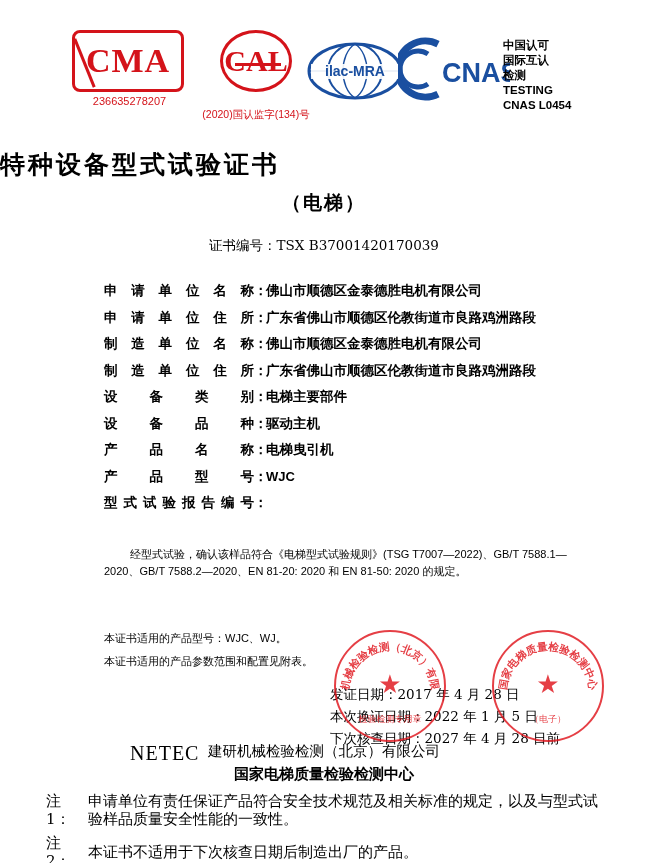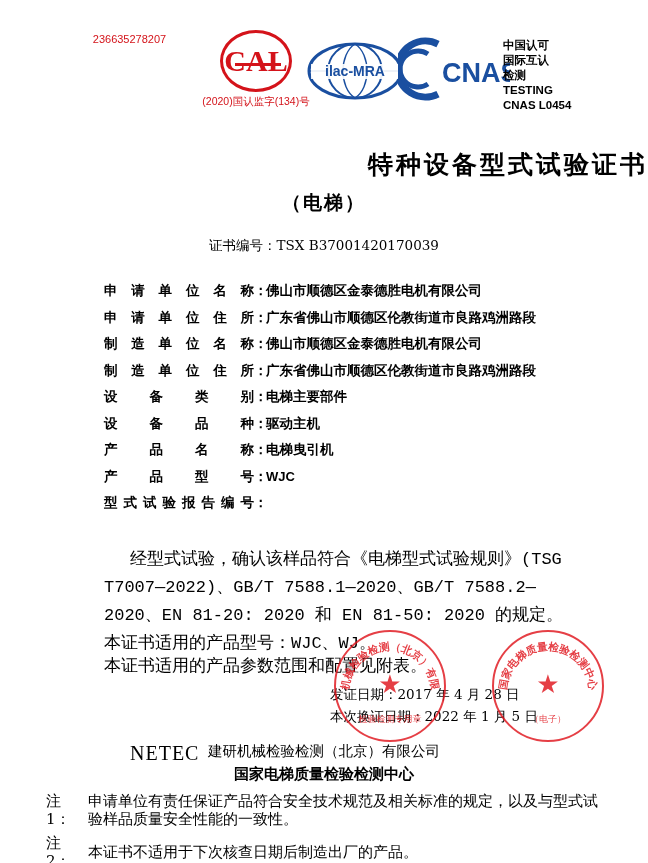--- a/index.html
+++ b/index.html
@@ -90,21 +90,21 @@
     position: absolute;
     left: 12px;
     top: 30px;
     width: 46px;
     height: 3px;
     background: #d4131a;
   }
   .cal-num {
     color: #d4131a;
     font-size: 10.5px;
-    margin-top: 3px;
+    margin-top: 16px;
   }
 
   
   .ilac {
     position: absolute;
     left: 305px;
     top: 22px;
     width: 100px;
     text-align: center;
   }
@@ -129,21 +129,21 @@
     color: #000;
   }
   .cnas-text div { white-space: nowrap; }
 
   
   .title-main {
     position: absolute;
     top: 148px;
     left: 0;
     width: 648px;
-    text-align: right;
+    text-align: left;
     font-family: "DejaVu Serif", serif;
     font-weight: bold;
     font-size: 25px;
     letter-spacing: 3px;
   }
   .title-sub {
     position: absolute;
     top: 190px;
     left: 0;
     width: 648px;
@@ -194,23 +194,23 @@
     font-weight: bold;
     white-space: nowrap;
   }
   .field-value.latin { font-family: "Liberation Sans", sans-serif; font-size: 13px; }
 
   
   .para {
     position: absolute;
     left: 104px;
     width: 470px;
-    font-size: 17px;
-    font-family: Liberation Mono, monospace;
-    line-height: 28px;
+    font-size: 11px;
+    font-family: Liberation Sans, sans-serif;
+    line-height: 17px;
   }
   .para.p1 { top: 546px; }
   .para.p2 { top: 630px; }
   .para.p3 { top: 653px; }
   .indent { text-indent: 26px; display: block; }
 
   
   .dates {
     position: absolute;
     left: 330px;
@@ -317,20 +317,24 @@
     fill: #e0151d;
     font-weight: bold;
   }
 </style>
 </head>
 <body>
 
 <div class="logo-row">
 
   <div class="cma">
+    <div class="cma-mark">
+      <span class="slash"></span>
+      <span>CMA</span>
+    </div>
     <div class="cma-num">236635278207</div>
   </div>
 
   <div class="cal">
     <div class="cal-mark">
       <span class="bar"></span>
       <span>CAL</span>
     </div>
     <div class="cal-num">(2020)国认监字(134)号</div>
   </div>
@@ -489,20 +493,23 @@
 </div>
 <div class="para p2">本证书适用的产品型号：WJC、WJ。</div>
 <div class="para p3">本证书适用的产品参数范围和配置见附表。</div>
 
 <div class="dates">
   <div class="date-row">
     <span class="dlabel">发证日期：</span><span>2017 年 4 月 28 日</span>
   </div>
   <div class="date-row">
     <span class="dlabel">本次换证日期：</span><span>2022 年 1 月 5 日</span>
+  </div>
+  <div class="date-row">
+    <span class="dlabel">下次核查日期：</span><span>2027 年 4 月 28 日前</span>
   </div>
 </div>
 
 <div class="seal seal-left">
   <svg class="arc" viewBox="0 0 112 112">
     <defs>
       <path id="arcL" d="M 13 62 A 43 43 0 0 1 99 62" fill="none"></path>
     </defs>
     <text>
       <textPath href="#arcL" startOffset="50%" text-anchor="middle">建研机械检验检测（北京）有限公司</textPath>

